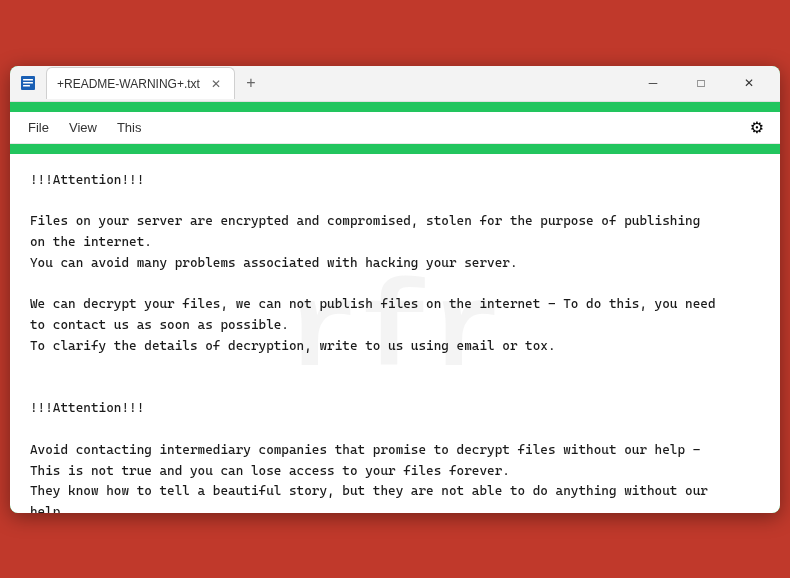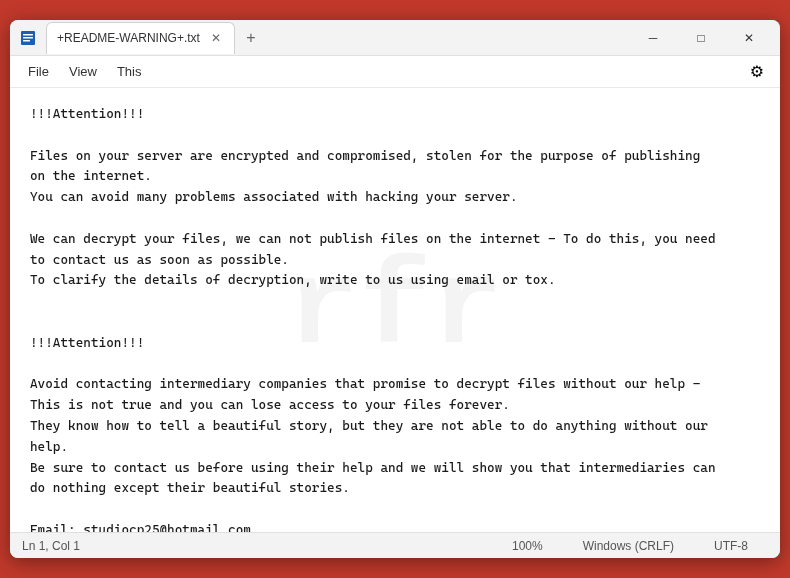--- a/index.html
+++ b/index.html
@@ -14,27 +14,28 @@
       display: flex;
       justify-content: center;
       align-items: center;
       width: 790px;
       height: 578px;
       overflow: hidden;
     }
 
     .window {
       width: 770px;
-      height: 538px;
-      background: #5eead4;
+      height: 447px;
+      background: #22c55e;
       border-radius: 8px;
       box-shadow: 0 4px 20px rgba(0,0,0,0.4);
       display: flex;
       flex-direction: column;
       overflow: hidden;
+      gap: 10px;
     }
 
     .titlebar {
       background: #f3f3f3;
       height: 36px;
       display: flex;
       align-items: center;
       padding: 0 8px;
       border-bottom: 1px solid #e0e0e0;
       flex-shrink: 0;
@@ -266,21 +267,13 @@
 help.
 Be sure to contact us before using their help and we will show you that intermediaries can
 do nothing except their beautiful stories.
 
 Email: studiocp25@hotmail.com
 Tox: 0B2A96C6BCEB27BA9C8E27A9EFC509A02B4915D2A2C9E1923E9F283C397F76321F22D70FB7FC
 
 Subject: 2AF20FA3</div>
   </div>
 
-  <div class="statusbar">
-    <div class="status-item">Ln 1, Col 1</div>
-    <div class="status-right">
-      <div class="status-item">100%</div>
-      <div class="status-item">Windows (CRLF)</div>
-      <div class="status-item">UTF-8</div>
-    </div>
-  </div>
 </div>
 
 </body></html>

